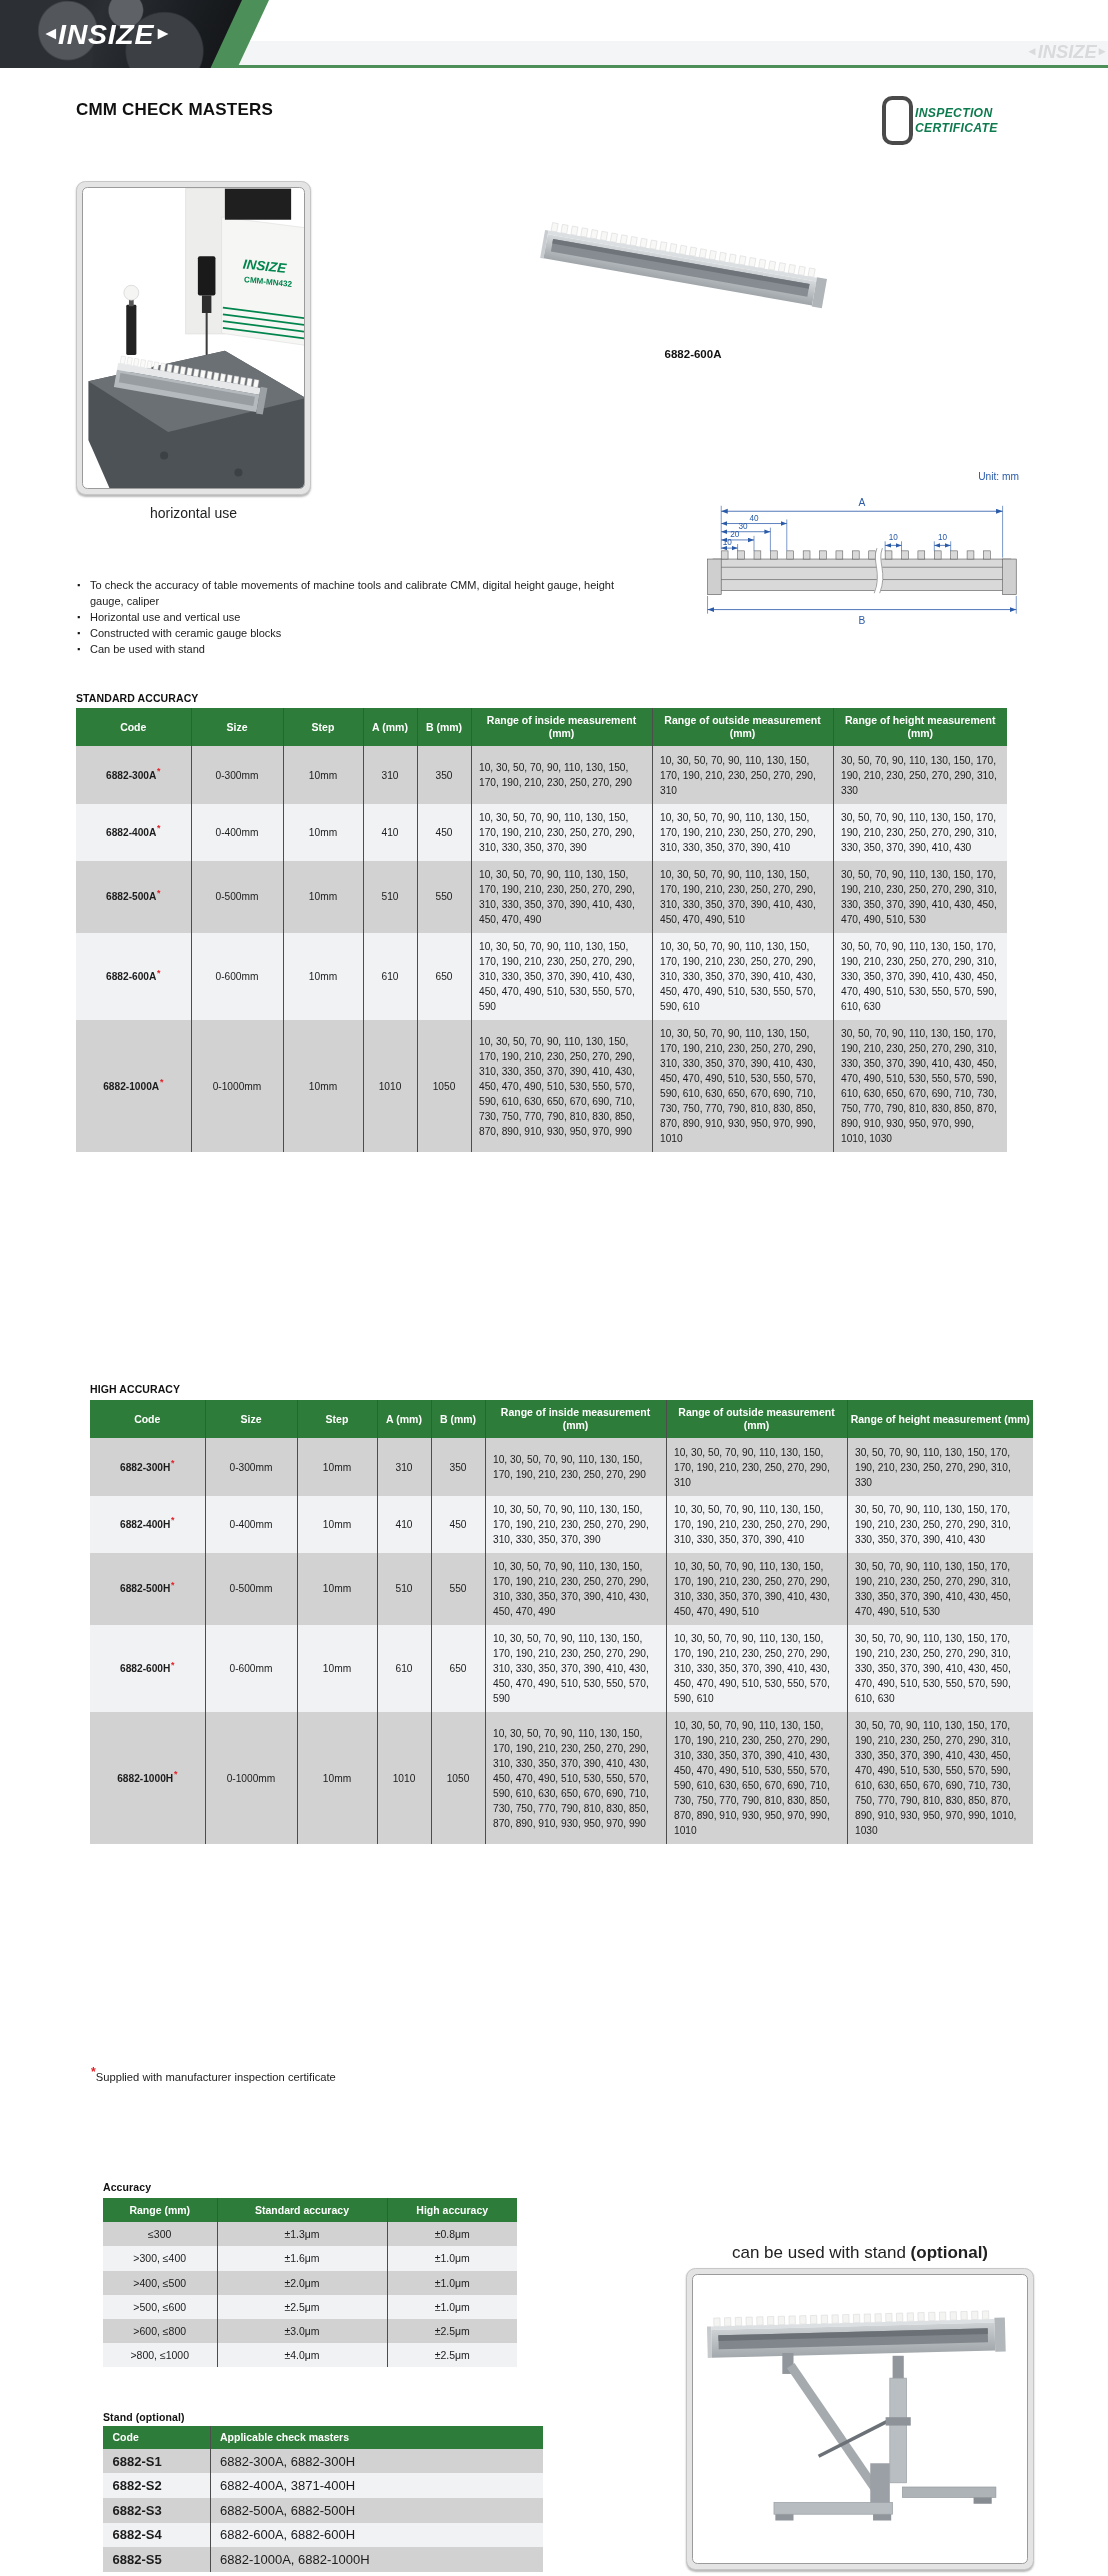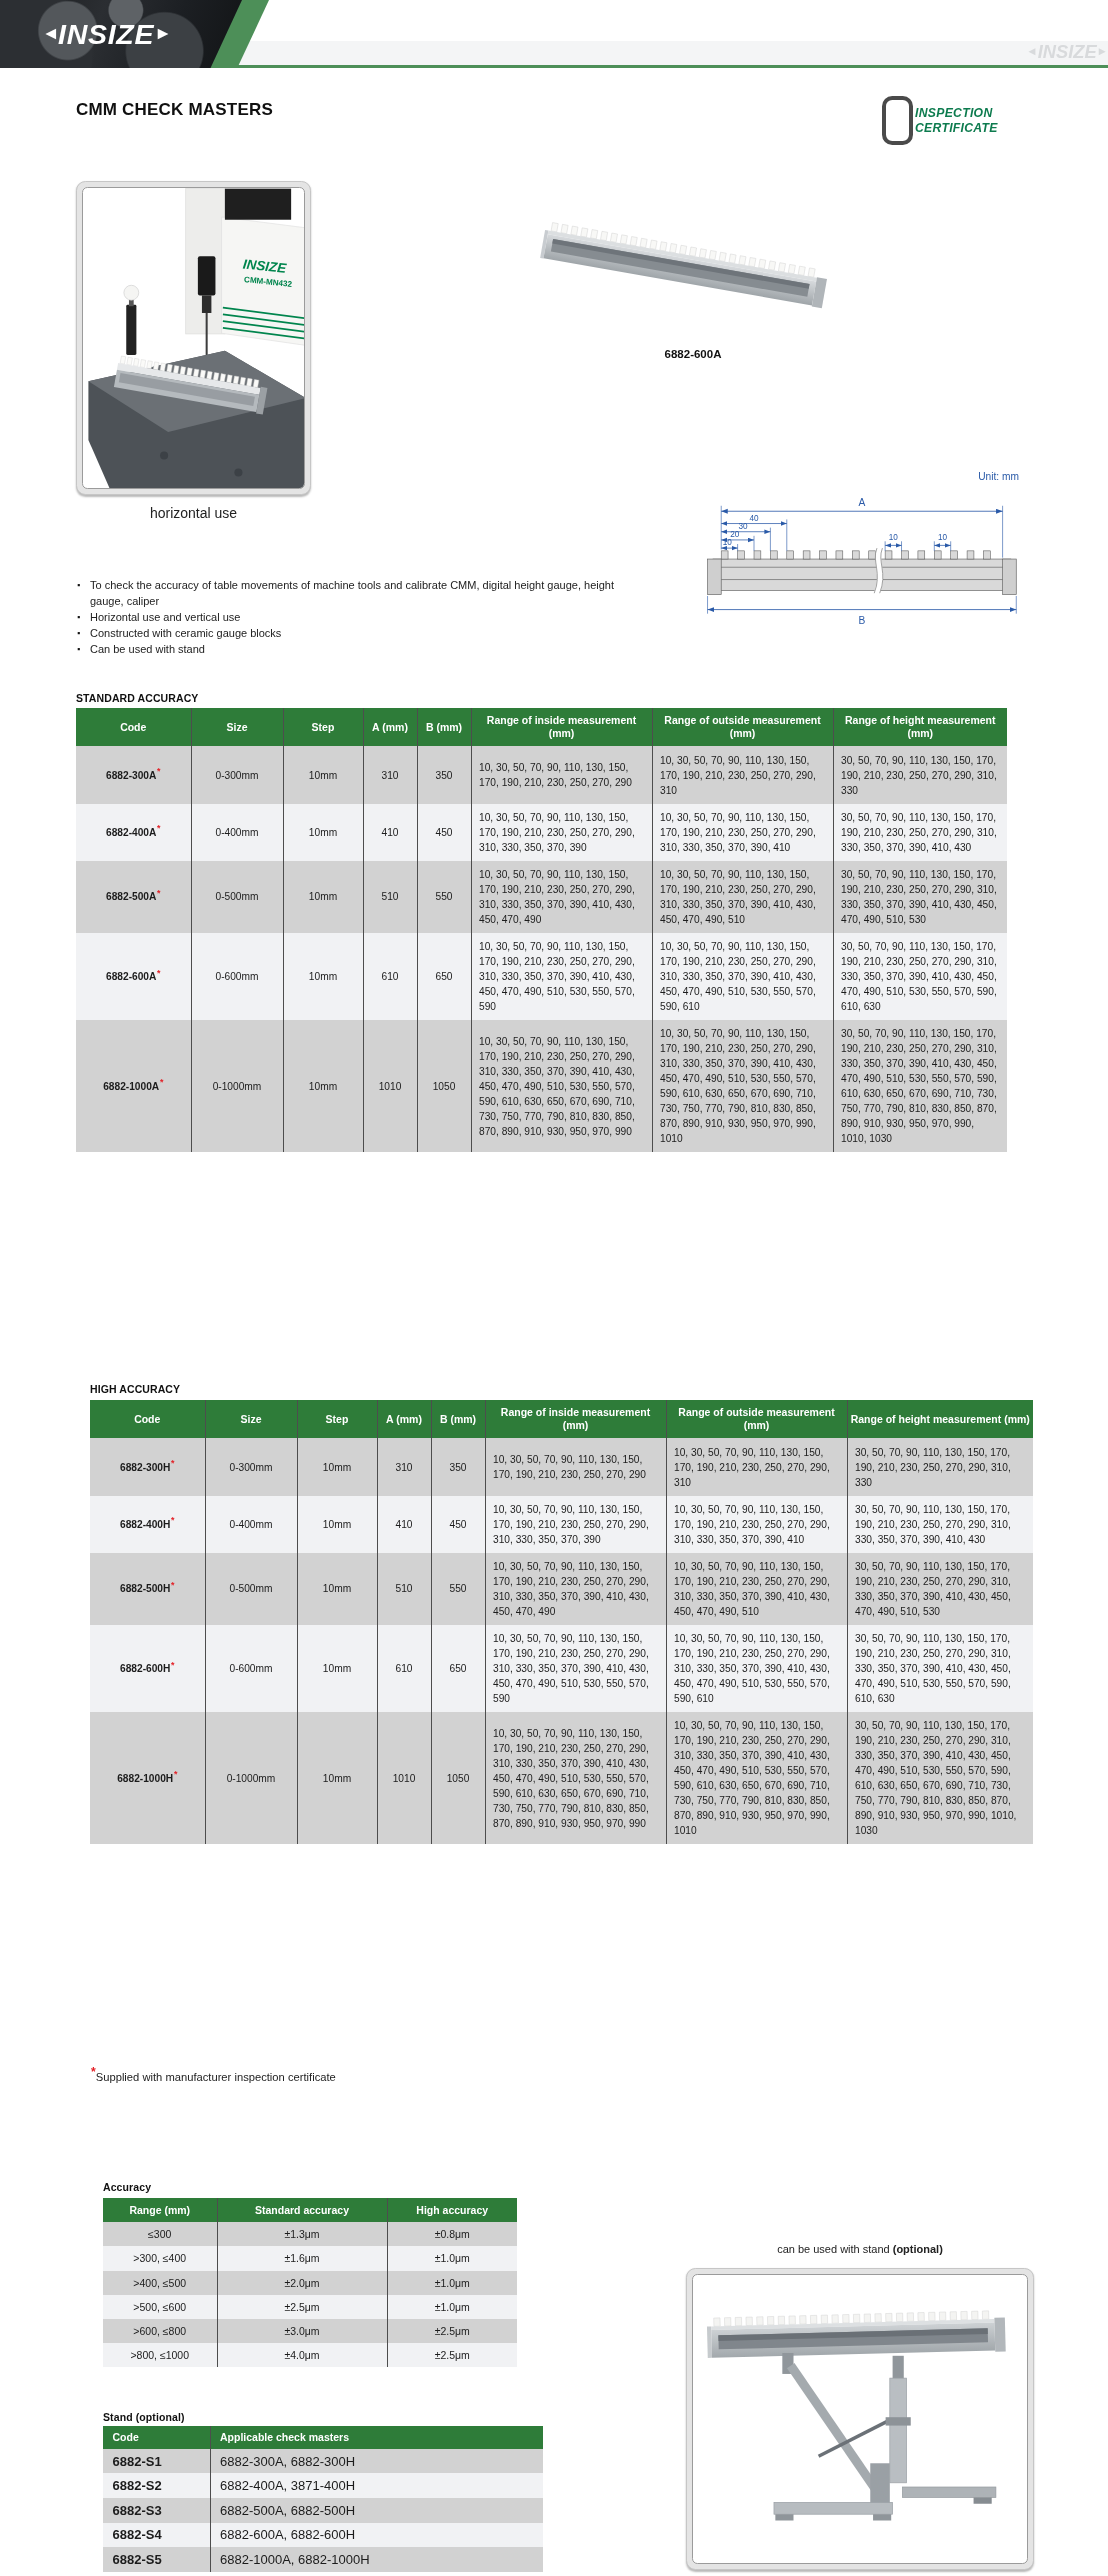--- a/index.html
+++ b/index.html
@@ -99,21 +99,21 @@
   .stand-tbl th:nth-child(1){width:107px;}
   .stand-tbl td{font-size:13px;padding:4.8px 9.5px;text-align:left;}
   .stand-tbl td:nth-child(1){font-weight:bold;}
 
   .star{color:var(--red);font-weight:bold;vertical-align:super;font-size:8.8px;line-height:0;margin-left:0.7px;}
 
   
   .footnote{position:absolute;left:91px;top:2071px;font-size:11.2px;color:#222;}
   .footnote .fstar{color:var(--red);font-weight:bold;font-size:12.2px;vertical-align:super;line-height:0;}
 
-  .stand-caption{position:absolute;left:686px;top:2243px;width:348px;text-align:center;font-size:11px;color:#222;}
+  .stand-caption{position:absolute;left:686px;top:2243px;width:348px;text-align:center;font-size:17px;color:#222;}
 </style>
 </head>
 <body>
 
 <div class="page">
 
   <div class="header">
     <div class="header-band"></div>
     <div class="watermark"><span class="arrow">◄</span><span>INSIZE</span><span class="arrow">►</span></div>
     <div class="header-line"></div>

